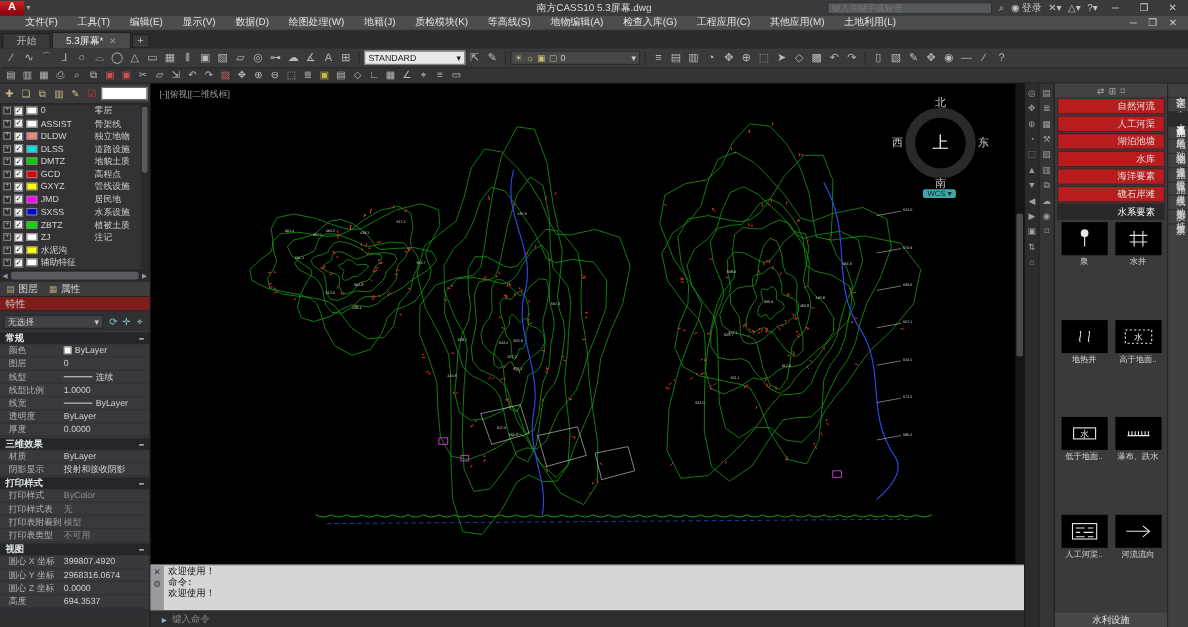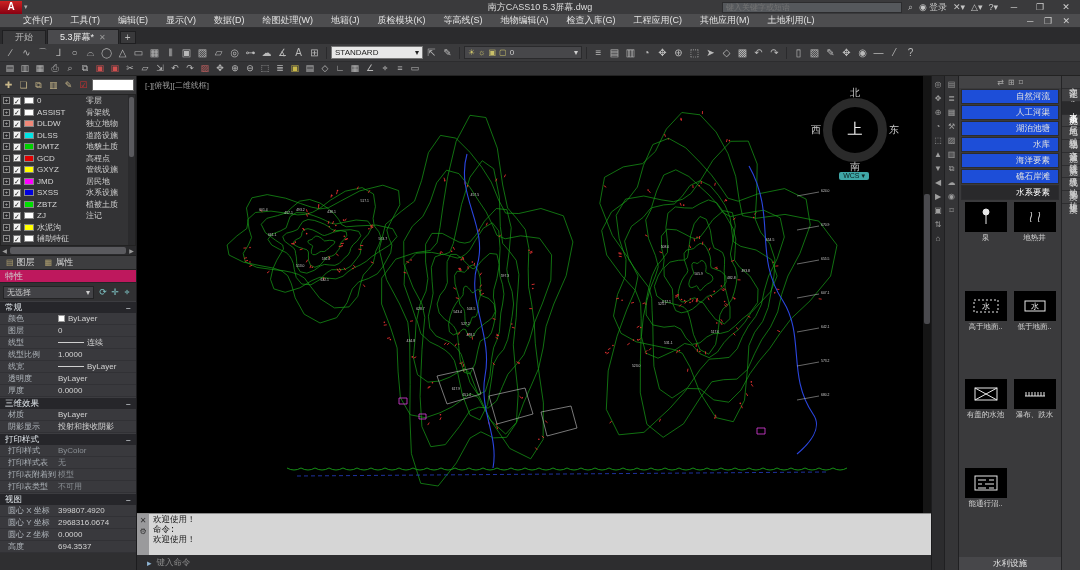--- a/index.html
+++ b/index.html
@@ -5,21 +5,21 @@
   *{margin:0;padding:0;box-sizing:border-box;font-family:"Liberation Sans",sans-serif;}
   html,body{width:1080px;height:570px;overflow:hidden;background:#222;}
   .app{width:1080px;height:570px;display:flex;flex-direction:column;font-size:10px;color:#cfcfcf;}
 
   
   .titlebar{height:14px;background:#3a3a3c;display:flex;align-items:center;position:relative;flex:0 0 14px;}
   .logo{width:22px;height:13px;display:flex;align-items:center;justify-content:center;background:linear-gradient(180deg,#c22,#801);color:#fff;font-weight:bold;font-size:10px;line-height:1;}
   .logo-caret{color:#aaa;font-size:7px;margin:0 4px 0 2px;}
   .win-title{position:absolute;left:0;right:0;text-align:center;font-size:9px;color:#ddd;pointer-events:none;}
   .tb-right{margin-left:auto;display:flex;align-items:center;gap:6px;padding-right:4px;z-index:2;}
-  .search-box{width:180px;height:11px;background:#55585c;border:1px solid #2c2c2e;color:#c9c9c9;font-size:8px;padding:0 3px;}
+  .search-box{width:150px;height:11px;background:#55585c;border:1px solid #2c2c2e;color:#c9c9c9;font-size:8px;padding:0 3px;}
   .tb-ic{color:#c5c5c5;font-size:9px;display:flex;align-items:center;gap:2px;}
   .winbtn{width:20px;text-align:center;color:#cfcfcf;font-size:9px;}
 
   
   .menubar{height:14px;background:#4d4d4f;display:flex;align-items:center;padding-left:14px;flex:0 0 14px;border-bottom:1px solid #2e2e30;}
   .mi{padding:0 9px;font-size:9px;color:#e2e2e2;height:100%;display:flex;align-items:center;}
   .menu-winctl{margin-left:auto;padding-right:6px;color:#cfcfcf;font-size:9px;letter-spacing:4px;}
 
   
   .tabbar{height:16px;background:#2b2b2d;display:flex;align-items:flex-end;padding-left:2px;gap:1px;flex:0 0 16px;}
@@ -55,26 +55,26 @@
   .lname{width:46px;white-space:nowrap;overflow:hidden;}
   .ldesc{color:#cfcfcf;white-space:nowrap;}
   .vscroll{position:absolute;right:0;top:0;bottom:0;width:7px;background:#2a2a2c;}
   .vthumb{position:absolute;left:1px;width:5px;background:#5a5a5e;border-radius:2px;}
   .hscroll{height:9px;background:#2a2a2c;display:flex;align-items:center;}
   .harrow{width:9px;color:#9a9a9a;font-size:6px;text-align:center;}
   .hthumb{flex:1;height:7px;background:#5a5a5e;margin:0 1px;border-radius:2px;}
   .ptabs{height:15px;background:#3d3d3f;display:flex;align-items:center;gap:10px;padding-left:6px;border-top:1px solid #222;border-bottom:1px solid #222;}
   .ptab{display:flex;align-items:center;gap:3px;font-size:9px;color:#d8d8d8;}
   .ptab .pi{font-size:8px;color:#b0a070;}
-  .prop-title{height:13px;background:#be185d;display:flex;align-items:center;padding-left:5px;font-size:9px;color:#cfcfcf;border-bottom:1px solid #242426;}
+  .prop-title{height:13px;background:#7f1d1d;display:flex;align-items:center;padding-left:5px;font-size:9px;color:#cfcfcf;border-bottom:1px solid #242426;}
   .selrow{height:18px;display:flex;align-items:center;gap:3px;padding:0 3px;background:#313133;}
   .selbox{flex:1;height:13px;background:#424246;border:1px solid #232325;display:flex;align-items:center;justify-content:space-between;padding:0 3px;font-size:8px;color:#cfcfcf;}
   .selic{width:12px;text-align:center;font-size:9px;color:#7fc5c5;}
   .props{flex:1;overflow:hidden;}
-  .sec-h{height:12px;background:#26262a;display:flex;align-items:center;justify-content:space-between;padding:0 5px;color:#dfe5ea;font-size:8.5px;border-top:1px solid #3c3c40;}
+  .sec-h{height:12px;background:#26262a;display:flex;align-items:center;justify-content:space-between;padding:0 5px;color:#dfe5ea;font-size:8.5px;border-top:1px solid #3c3c40;font-weight:bold;}
   .prow{height:12px;display:flex;align-items:center;font-size:8px;background:#39393d;border-bottom:1px solid #313135;}
   .plabel{width:58px;padding-left:8px;color:#aeb4ba;white-space:nowrap;}
   .pval{flex:1;display:flex;align-items:center;gap:3px;color:#d2d2d2;white-space:nowrap;}
   .pval.dim{color:#8a8f94;}
   .pswatch{width:7px;height:7px;background:#fff;border:1px solid #999;}
   .pline{width:26px;height:1px;background:#cfcfcf;}
 
   
   .center{flex:1;display:flex;flex-direction:column;min-width:0;}
   .canvas{flex:1;background:#000;position:relative;overflow:hidden;}
@@ -99,21 +99,21 @@
   .cmd-input{height:15px;background:#2d2d2f;display:flex;align-items:center;gap:5px;padding-left:10px;flex:0 0 15px;}
   .cmd-input .ci{color:#8fb5d5;font-size:9px;}
   .cmd-input .ph{color:#8a8a8a;font-size:8.5px;font-family:"Liberation Mono",monospace;}
 
   
   .navstrip{width:13px;background:#2c2c2e;display:flex;flex-direction:column;align-items:center;gap:3px;padding-top:3px;border-left:1px solid #1c1c1e;}
   .navstrip .ni,.sidestrip .ni{color:#9f9f9f;font-size:8px;width:11px;height:11px;display:flex;align-items:center;justify-content:center;}
   .sidestrip{width:14px;background:#353537;display:flex;flex-direction:column;align-items:center;gap:3px;padding-top:3px;border-left:1px solid #202022;}
   .palette{width:103px;background:#3a3a3c;display:flex;flex-direction:column;border-left:1px solid #202022;min-height:0;}
   .pal-top{height:12px;display:flex;align-items:center;gap:4px;justify-content:center;color:#a8a8a8;font-size:8px;background:#434345;}
-  .cat{height:15px;margin:1px 2px 0 2px;background:#1d4ed8;border:1px solid #2c2c2e;display:flex;align-items:center;justify-content:flex-end;padding-right:8px;font-size:8.5px;color:#e0e0e0;}
+  .cat{height:15px;margin:1px 2px 0 2px;background:#b91c1c;border:1px solid #2c2c2e;display:flex;align-items:center;justify-content:flex-end;padding-right:8px;font-size:8.5px;color:#e0e0e0;}
   .cat.active{background:#29292b;color:#fff;}
   .grid{flex:1;display:grid;grid-template-columns:1fr 1fr;gap:1px 2px;padding:2px 3px;overflow:hidden;}
   .gitem{display:flex;flex-direction:column;align-items:center;}
   .gtile{width:42px;height:30px;background:#000;display:flex;align-items:center;justify-content:center;}
   .glabel{font-size:7.5px;color:#d5d5d5;margin-top:1px;white-space:nowrap;overflow:hidden;max-width:50px;}
   .pal-foot{height:13px;background:#47474a;display:flex;align-items:center;justify-content:center;font-size:8.5px;color:#e2e2e2;flex:0 0 13px;}
   .vtabs{width:19px;background:#404042;display:flex;flex-direction:column;align-items:center;border-left:1px solid #242426;}
   .vtab{writing-mode:vertical-rl;text-orientation:upright;font-size:8.5px;color:#d0d0d0;padding:4px 0;letter-spacing:1px;border-bottom:1px solid #2e2e30;width:100%;text-align:center;}
   .vtab.active{background:#2a2a2c;color:#fff;}
 </style>
@@ -943,20 +943,28 @@
               <svg width="36" height="24" viewBox="0 0 36 24">
                 <circle stroke="#e8e8e8" fill="#e8e8e8" stroke-width="1" cx="18" cy="7" r="3"></circle>
                 <path stroke="#e8e8e8" fill="none" stroke-width="1" d="M18 10 L18 19"></path>
               </svg>
             </div>
             <div class="glabel">泉</div>
           </div>
           <div class="gitem">
             <div class="gtile">
               <svg width="36" height="24" viewBox="0 0 36 24">
+                <path stroke="#e8e8e8" fill="none" stroke-width="1" d="M10 9 H26 M10 15 H26 M14 5 V19 M22 5 V19"></path>
+              </svg>
+            </div>
+            <div class="glabel">水井</div>
+          </div>
+          <div class="gitem">
+            <div class="gtile">
+              <svg width="36" height="24" viewBox="0 0 36 24">
                 <path stroke="#e8e8e8" fill="none" stroke-width="1" d="M14 17 C12 13 16 11 14 7 M22 17 C20 13 24 11 22 7"></path>
               </svg>
             </div>
             <div class="glabel">地热井</div>
           </div>
           <div class="gitem">
             <div class="gtile">
               <svg width="36" height="24" viewBox="0 0 36 24">
                 <rect stroke="#e8e8e8" fill="none" stroke-width="1" x="6" y="6" width="24" height="12" stroke-dasharray="2 2"></rect>
                 <text x="18" y="15" fill="#e8e8e8" font-size="8" text-anchor="middle">水</text>
@@ -965,29 +973,20 @@
             <div class="glabel">高于地面..</div>
           </div>
           <div class="gitem">
             <div class="gtile">
               <svg width="36" height="24" viewBox="0 0 36 24">
                 <rect stroke="#e8e8e8" fill="none" stroke-width="1" x="8" y="7" width="20" height="10"></rect>
                 <text x="18" y="15" fill="#e8e8e8" font-size="8" text-anchor="middle">水</text>
               </svg>
             </div>
             <div class="glabel">低于地面..</div>
-          </div>
-          <div class="gitem">
-            <div class="gtile">
-              <svg width="36" height="24" viewBox="0 0 36 24">
-                <rect stroke="#e8e8e8" fill="none" stroke-width="1" x="7" y="6" width="22" height="12"></rect>
-                <path stroke="#e8e8e8" fill="none" stroke-width="1" d="M7 6 L29 18 M29 6 L7 18"></path>
-              </svg>
-            </div>
-            <div class="glabel">有盖的水池</div>
           </div>
           <div class="gitem">
             <div class="gtile">
               <svg width="36" height="24" viewBox="0 0 36 24">
                 <path stroke="#e8e8e8" fill="none" stroke-width="1" d="M8 14 H28"></path>
                 <path stroke="#e8e8e8" fill="none" stroke-width="1" d="M9 14 L9 10"></path>
                 <path stroke="#e8e8e8" fill="none" stroke-width="1" d="M12 14 L12 10"></path>
                 <path stroke="#e8e8e8" fill="none" stroke-width="1" d="M15 14 L15 10"></path>
                 <path stroke="#e8e8e8" fill="none" stroke-width="1" d="M18 14 L18 10"></path>
                 <path stroke="#e8e8e8" fill="none" stroke-width="1" d="M21 14 L21 10"></path>
@@ -997,21 +996,29 @@
             </div>
             <div class="glabel">瀑布、跌水</div>
           </div>
           <div class="gitem">
             <div class="gtile">
               <svg width="36" height="24" viewBox="0 0 36 24">
                 <rect stroke="#e8e8e8" fill="none" stroke-width="1" x="7" y="5" width="22" height="14" stroke-dasharray="none"></rect>
                 <path stroke="#e8e8e8" fill="none" stroke-width="1" d="M10 9 H18 M21 9 H26 M10 13 H14 M17 13 H26 M10 17 H18 M21 17 H26"></path>
               </svg>
             </div>
-            <div class="glabel">能通行沼..</div>
+            <div class="glabel">人工河渠..</div>
+          </div>
+          <div class="gitem">
+            <div class="gtile">
+              <svg width="36" height="24" viewBox="0 0 36 24">
+                <path stroke="#e8e8e8" fill="none" stroke-width="1" d="M7 12 H27 M22 7 L28 12 L22 17"></path>
+              </svg>
+            </div>
+            <div class="glabel">河流流向</div>
           </div>
         </div>
       <div class="pal-foot">水利设施</div>
     </div>
 
     <div class="vtabs">
         <div class="vtab">文字注记</div>
         <div class="vtab">定位基础</div>
         <div class="vtab active">水系设施</div>
         <div class="vtab">居民地</div>

